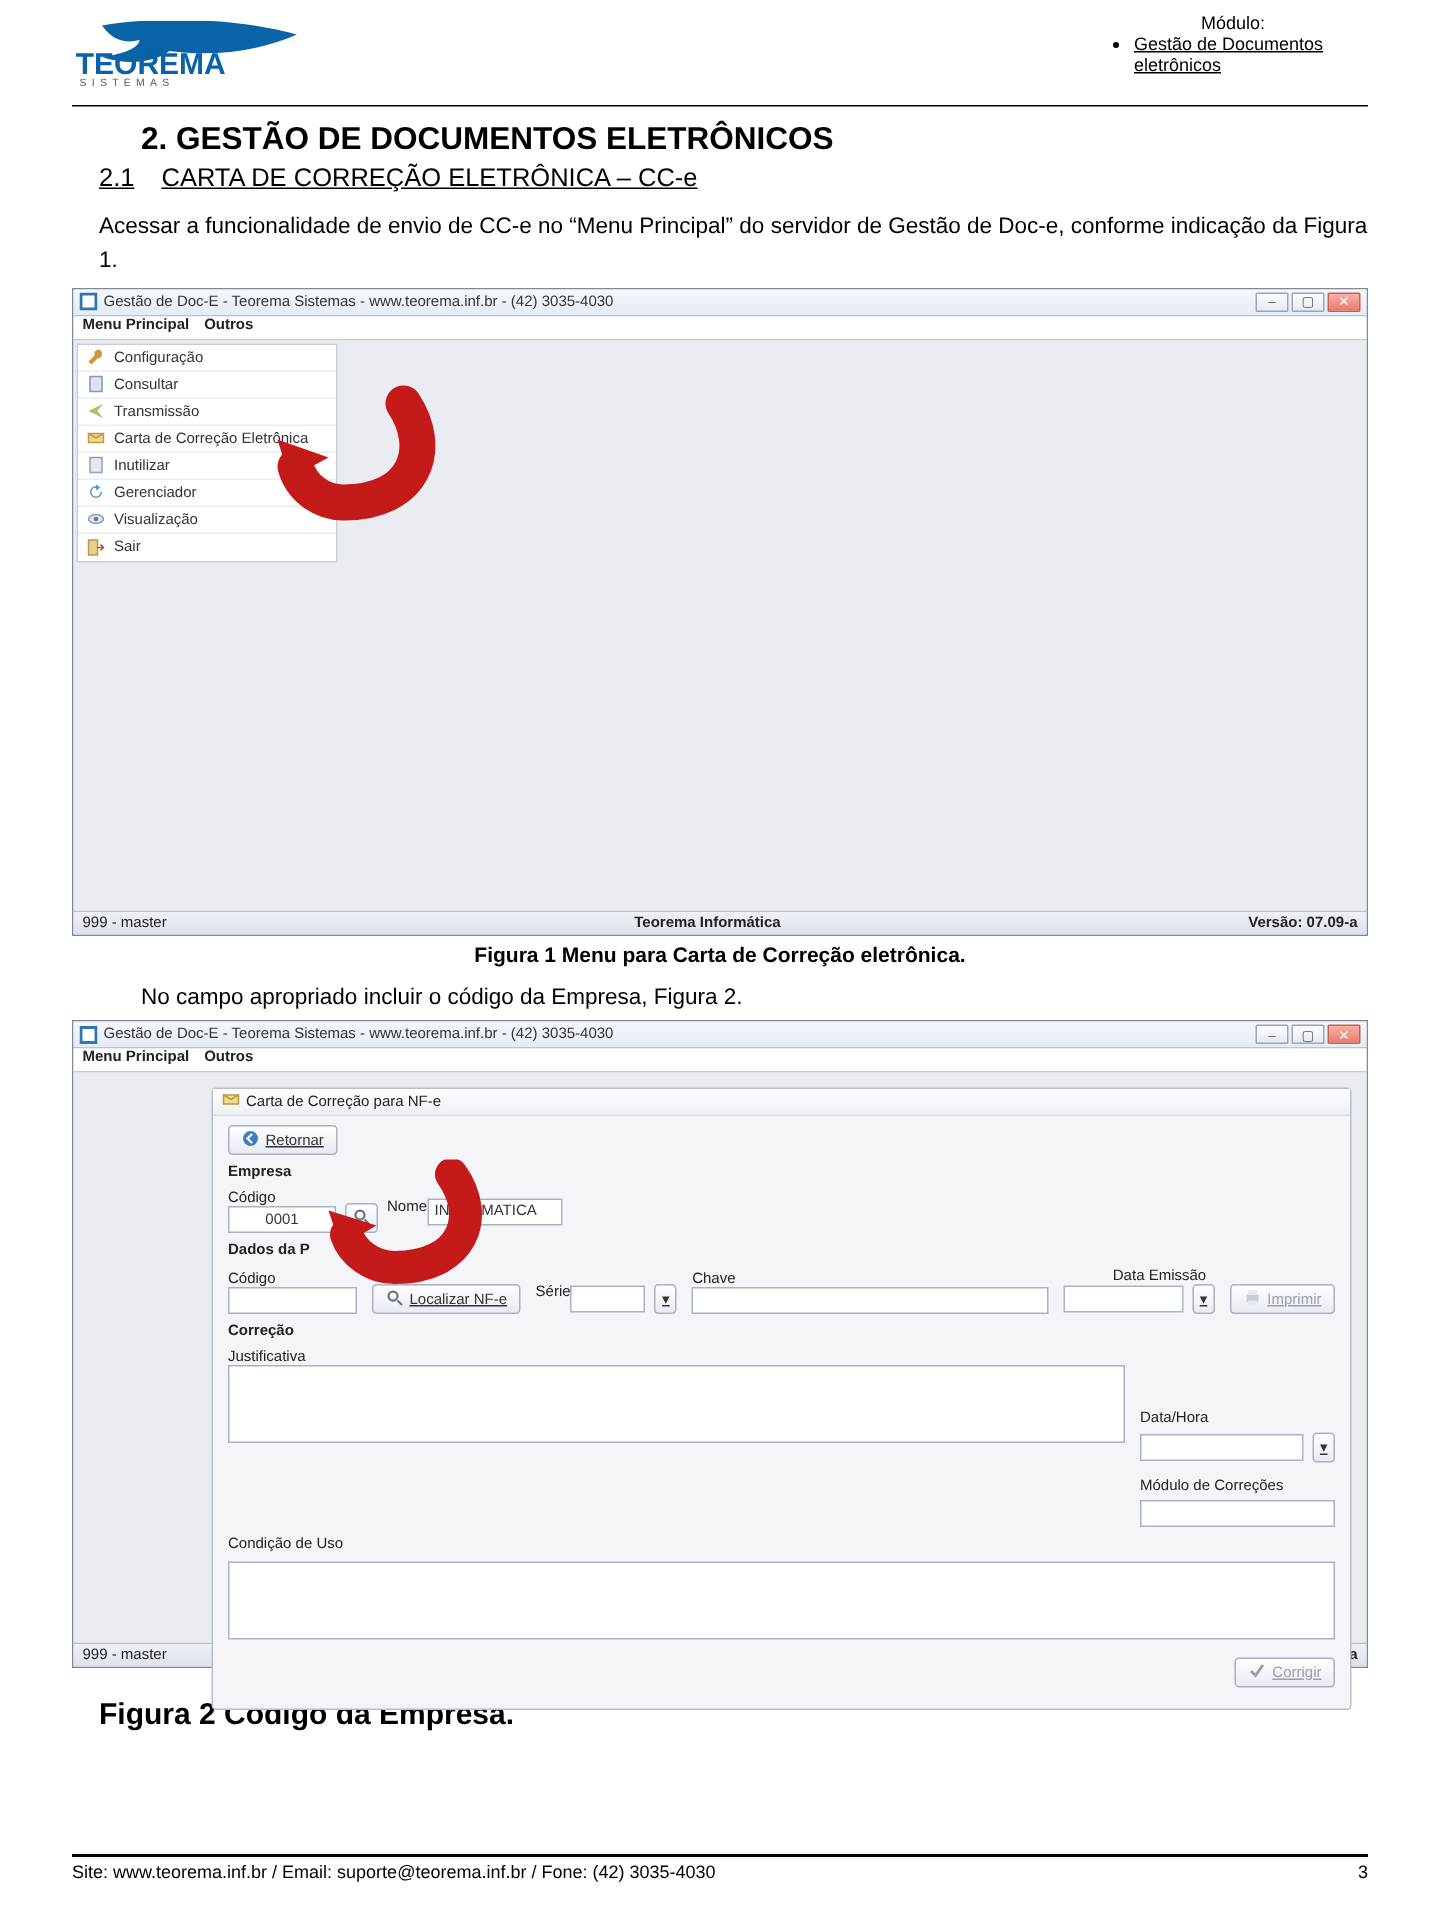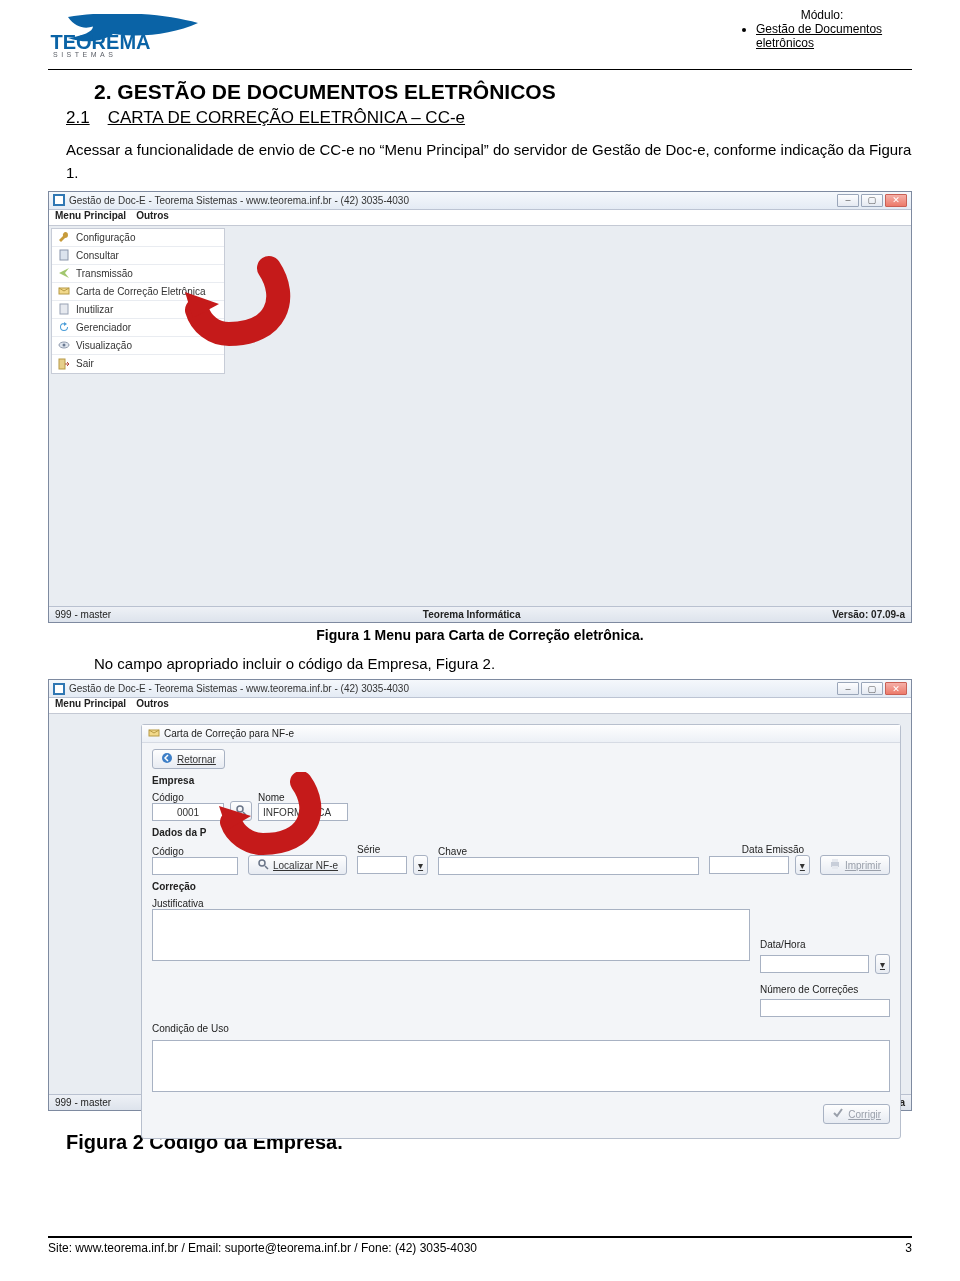--- a/index.html
+++ b/index.html
@@ -246,41 +246,41 @@
                 <input class="input sm" value="0001" style="">
               </div>
               <div style="align-self:flex-end;">
                 <div class="btn icon-only">
                   <span><svg class="ic" viewBox="0 0 12 12">
                         <circle cx="5" cy="5" r="3" fill="none" stroke="#6a7588" stroke-width="1.5"></circle>
                         <path d="M8 8l3 3" stroke="#6a7588" stroke-width="1.5"></path>
                       </svg></span>
                 </div>
               </div>
-              <div style="display:flex;flex-direction:column;">
+              <div style="display:flex;">
                 <span class="lbl" style="font-weight:normal;">Nome</span>
                 <input class="input" style="width: 90px;" value="INFORMATICA">
               </div>
             </div>
           </div>
 
           <div class="lbl">Dados da P</div>
           <div class="row" style="align-items:flex-end; gap:10px;">
             <div style="display:flex;flex-direction:column;">
               <span class="lbl" style="font-weight:normal;">Código</span>
               <input class="input" style="width: 86px;">
             </div>
             <div class="btn">
               <span><svg class="ic" viewBox="0 0 12 12">
                     <circle cx="5" cy="5" r="3" fill="none" stroke="#6a7588" stroke-width="1.5"></circle>
                     <path d="M8 8l3 3" stroke="#6a7588" stroke-width="1.5"></path>
                   </svg></span>
               <span>Localizar NF-e</span>
             </div>
-            <div style="display:flex;flex-direction:column;">
+            <div style="display:flex;flex-direction:row;">
               <span class="lbl" style="font-weight:normal;">Série</span>
               <div class="row">
                 <input class="input" style="width: 50px;">
                 <div class="btn icon-only">
                     <span>▾</span>
                   </div>
               </div>
             </div>
             <div style="display:flex;flex-direction:column;flex:1;">
               <span class="lbl" style="font-weight:normal;">Chave</span>
@@ -312,21 +312,21 @@
               <div class="textarea"></div>
             </div>
             <div style="width:130px; display:flex; flex-direction:column; gap:4px;">
               <span class="lbl" style="font-weight:normal;margin-top:41px;">Data/Hora</span>
               <div class="row">
                 <div class="ro-box" style="flex:1;"></div>
                 <div class="btn icon-only">
                     <span>▾</span>
                   </div>
               </div>
-              <span class="lbl" style="font-weight:normal; margin-top:6px;">Número de Correções</span>
+              <span class="lbl" style="font-weight:normal; margin-top:6px;">Módulo de Correções</span>
               <div class="ro-box"></div>
             </div>
           </div>
 
           <span class="lbl" style="font-weight:normal;">Condição de Uso</span>
           <div class="cond"></div>
 
           <div style="display:flex; justify-content:flex-end; margin-top:6px;">
             <div class="btn disabled">
               <span><svg class="ic" viewBox="0 0 12 12">

